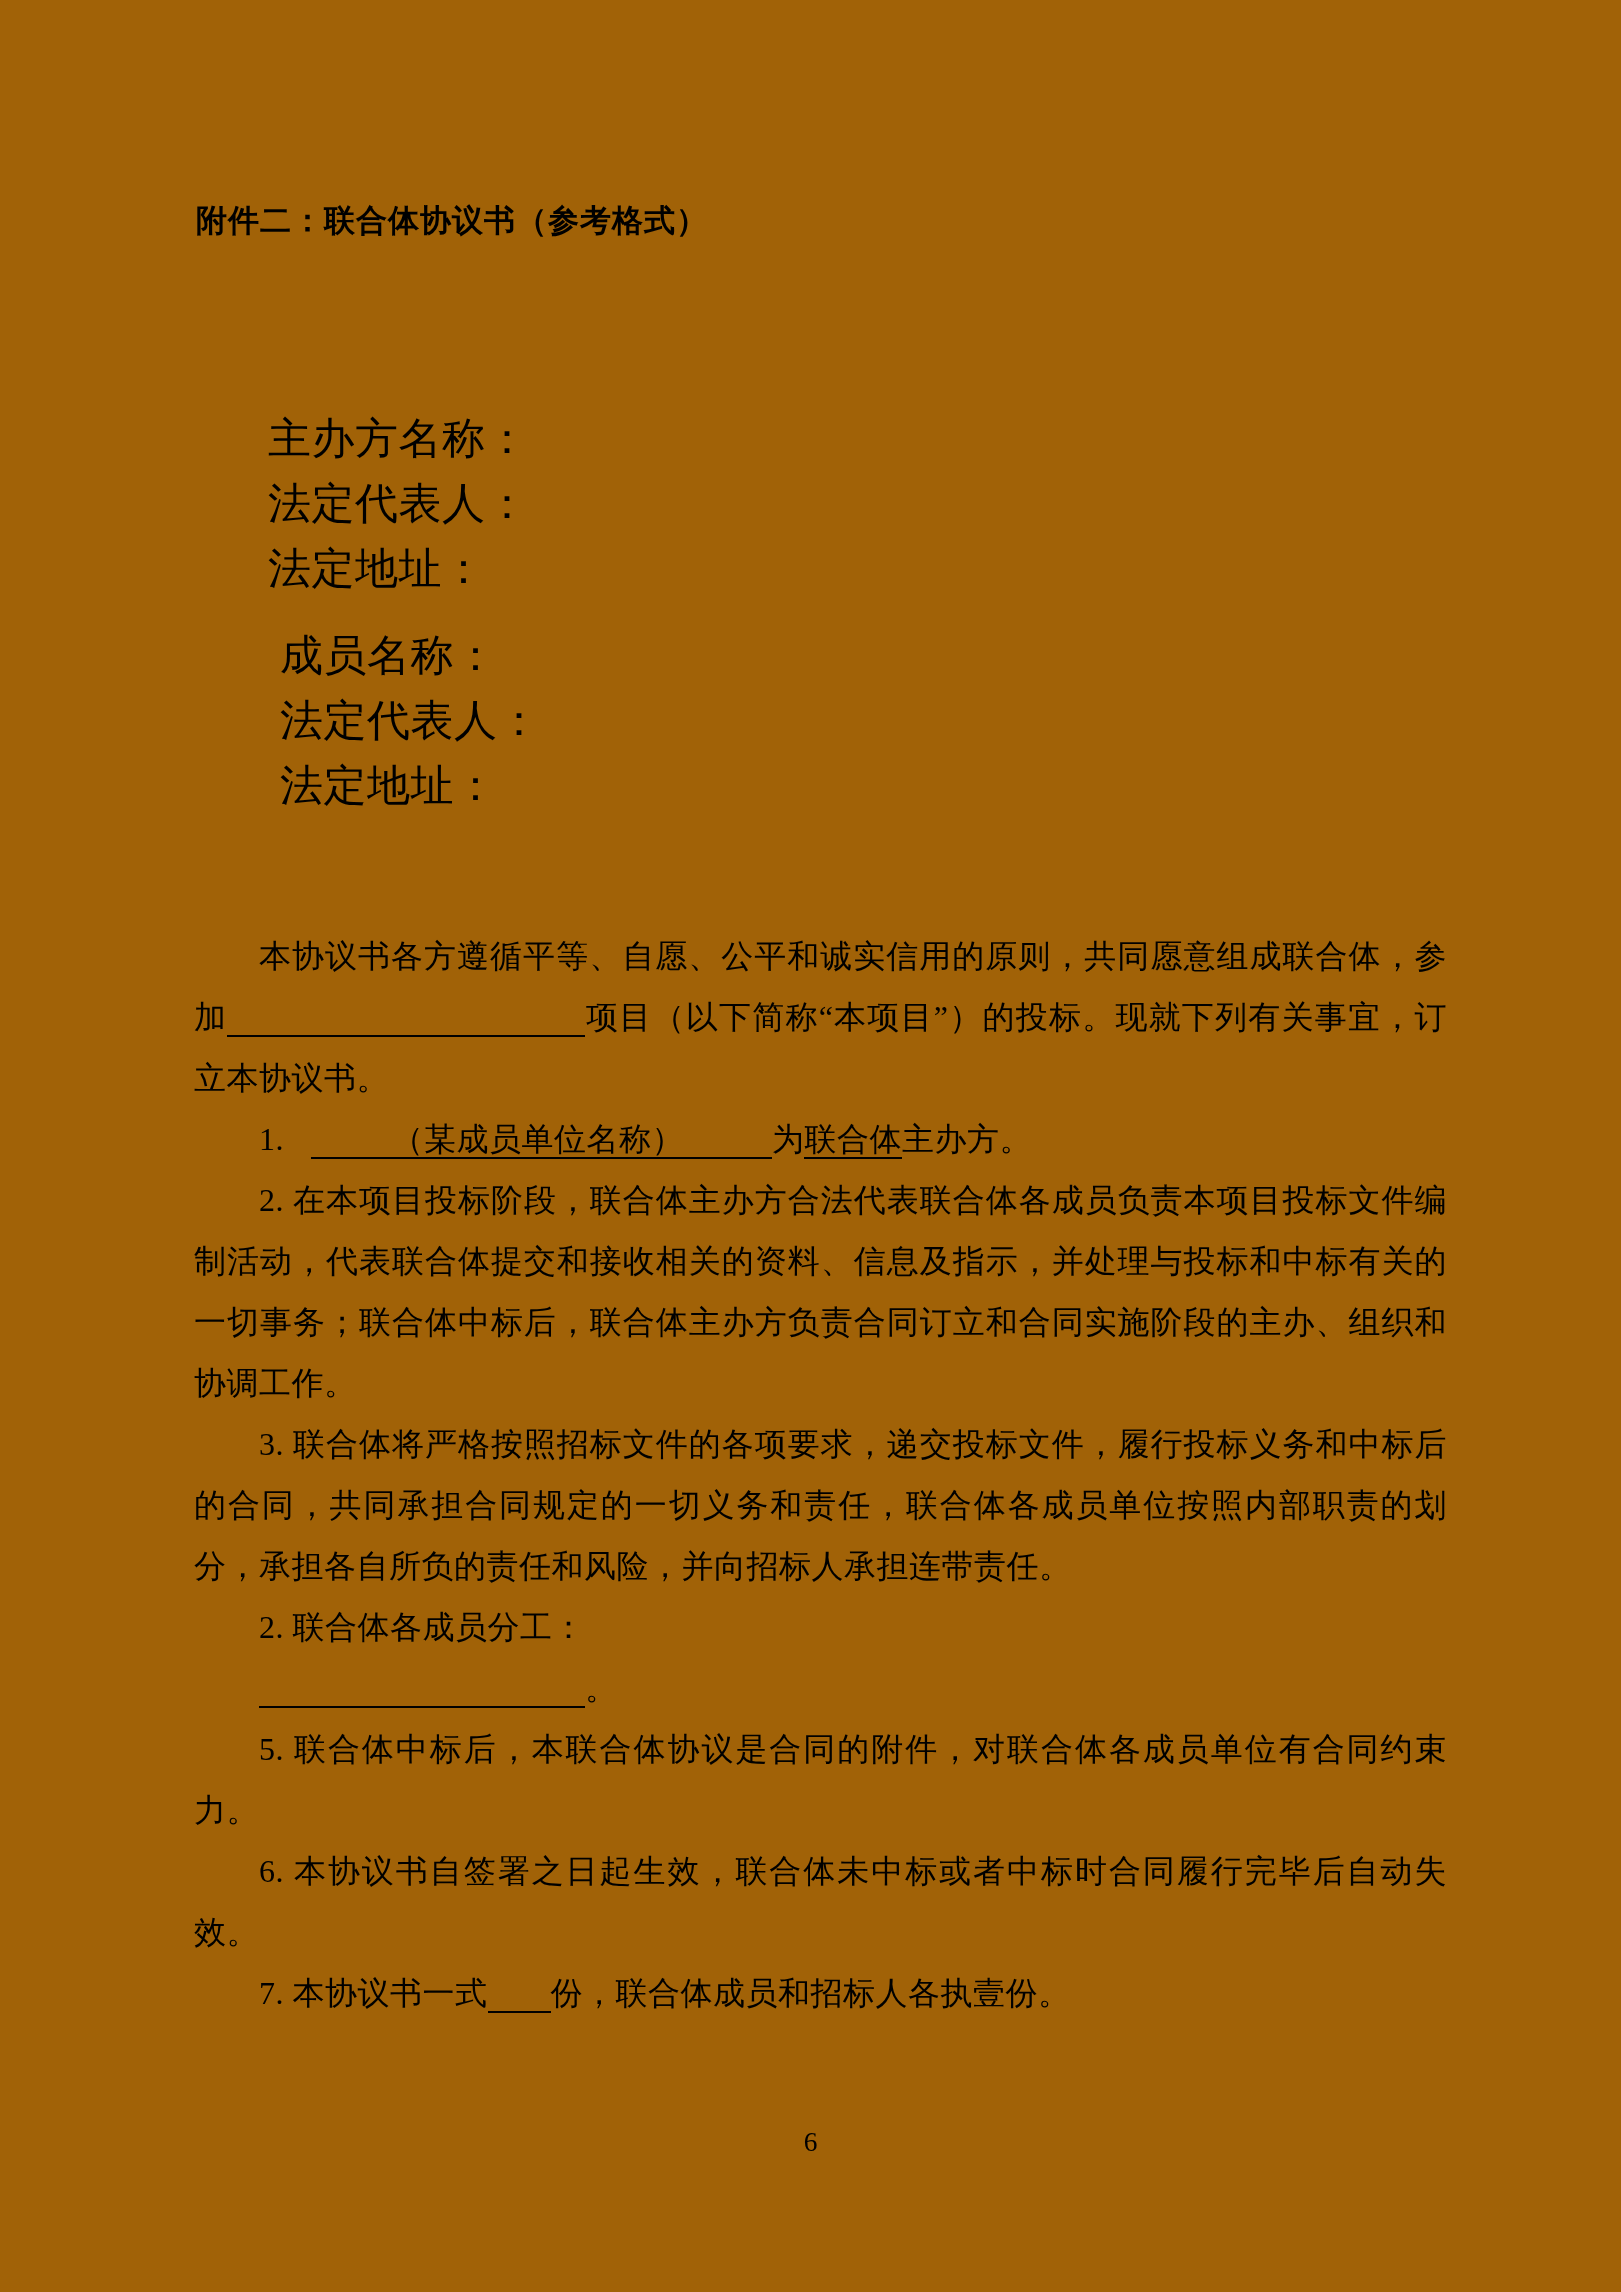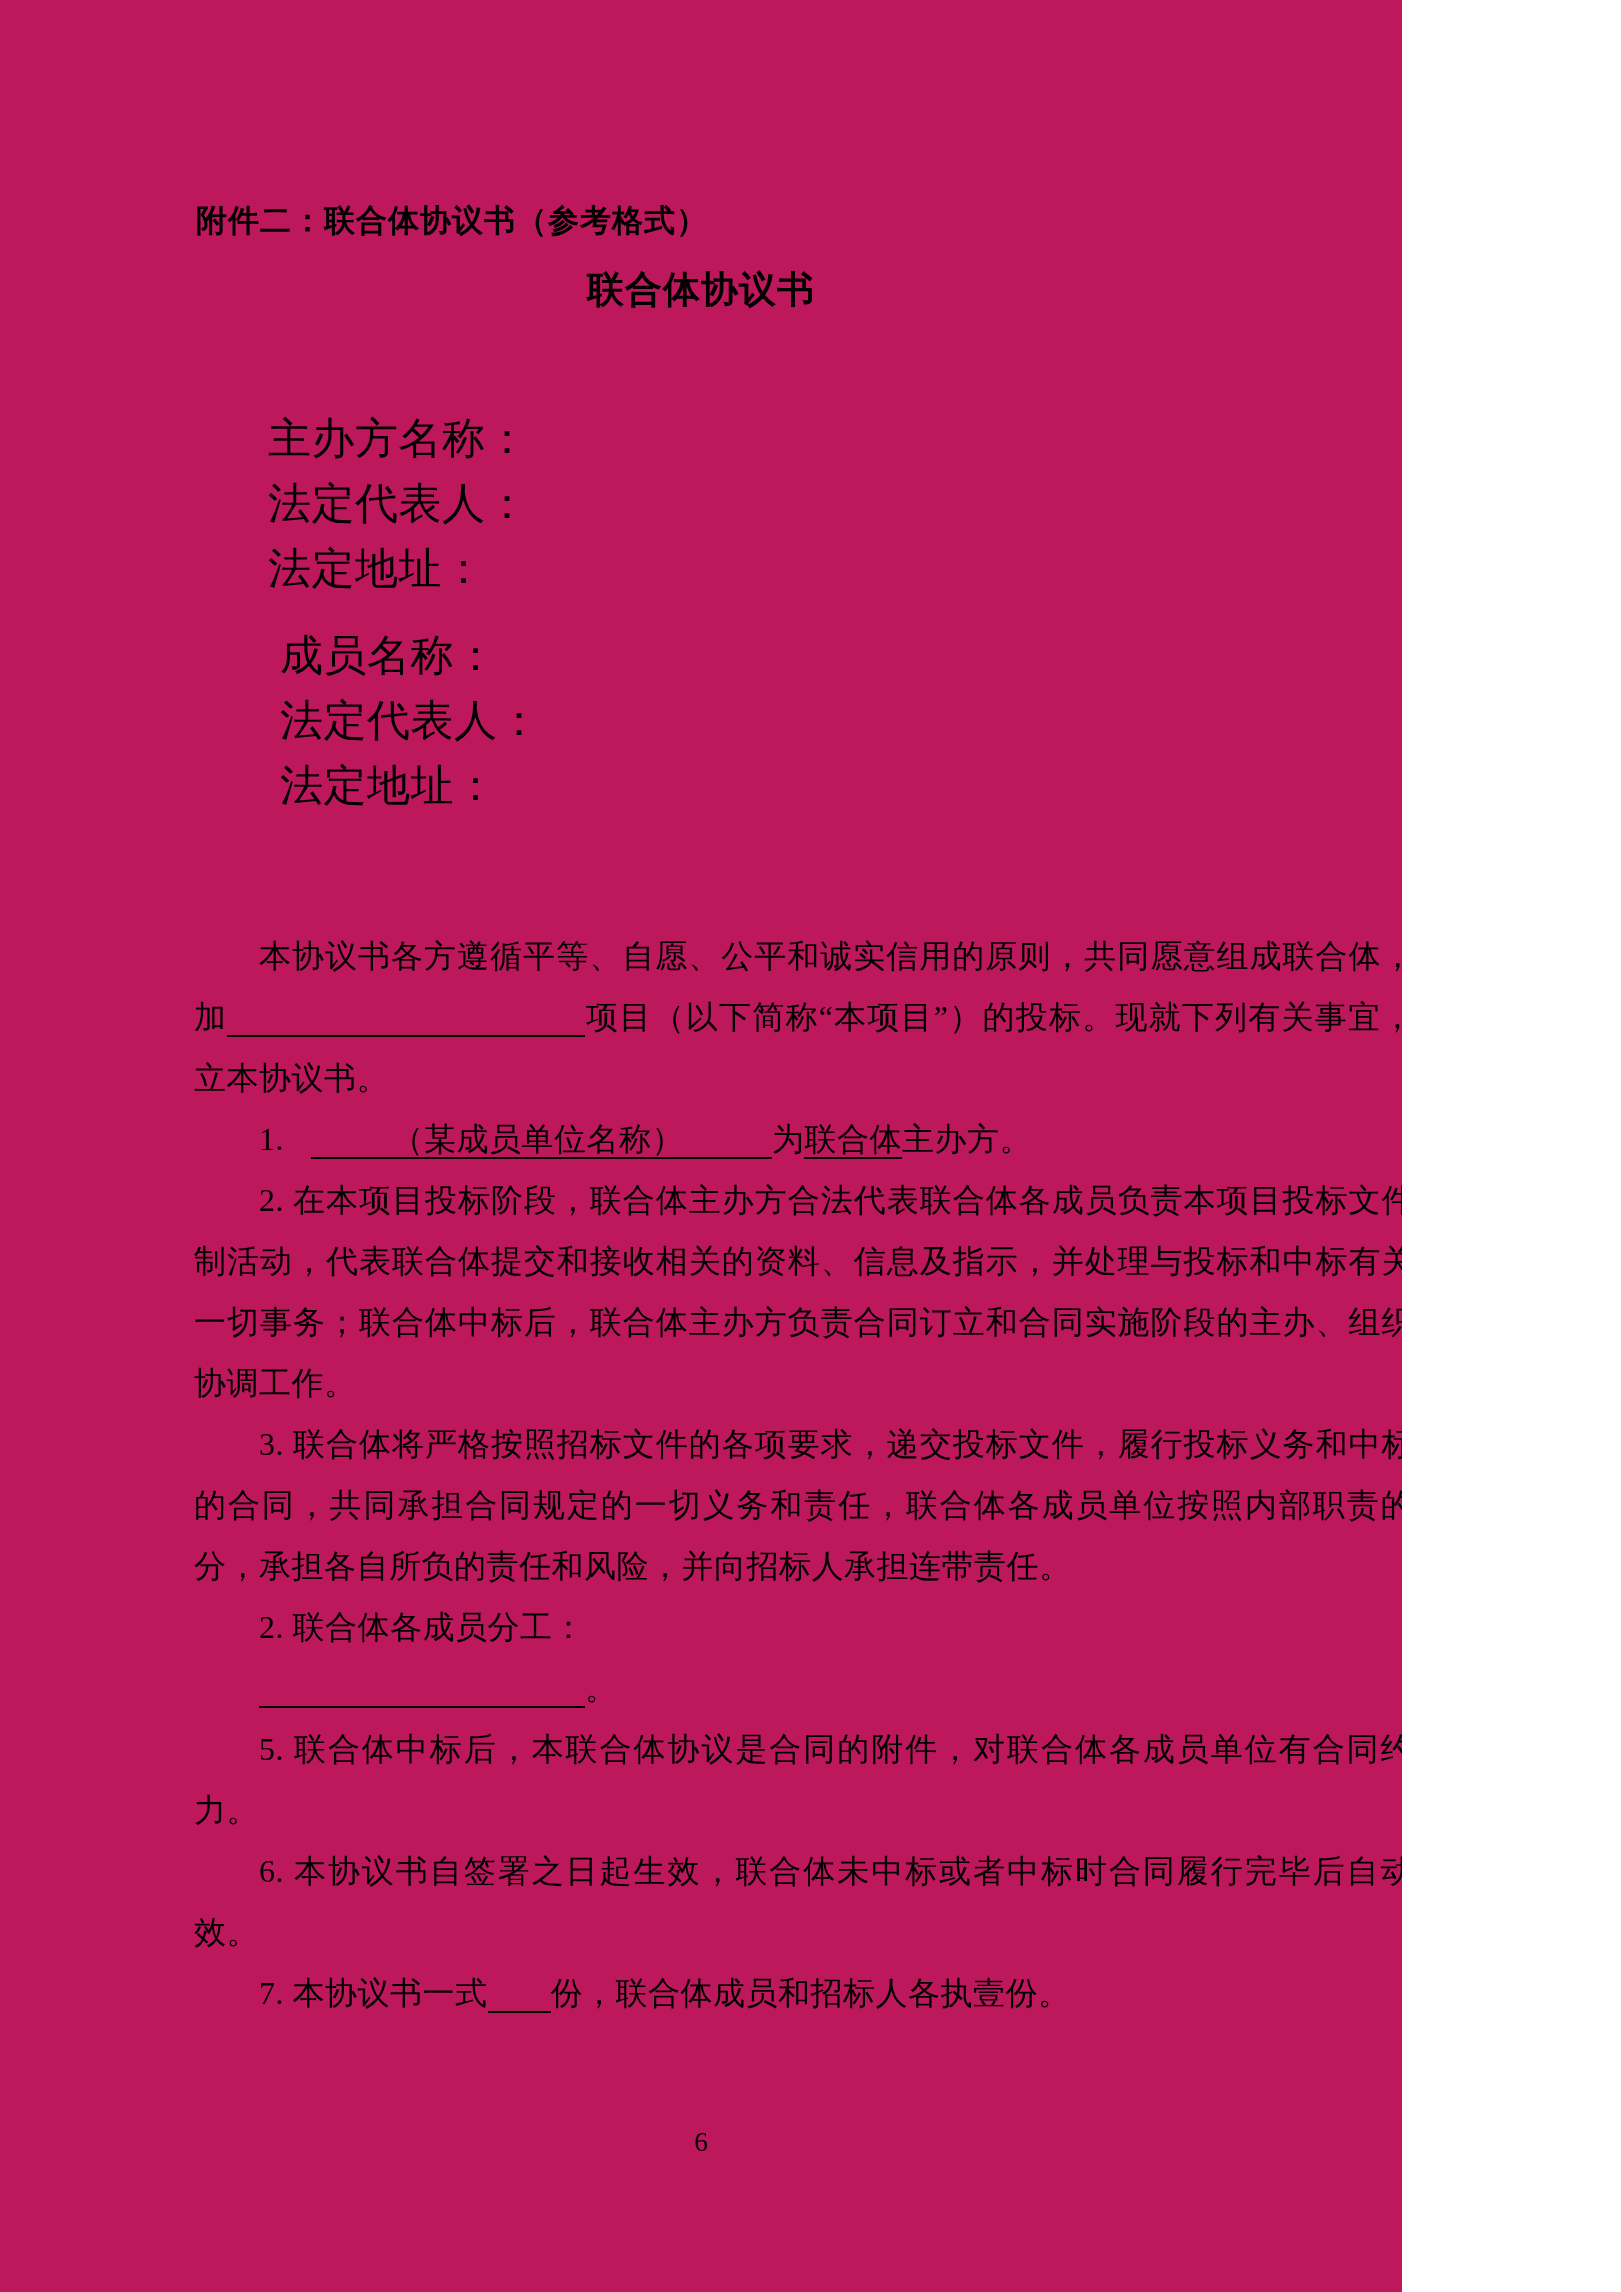--- a/index.html
+++ b/index.html
@@ -2,23 +2,23 @@
 <html><head>
 <meta charset="utf-8">
 <style>
   html, body {
     margin: 0;
     padding: 0;
     background: #ffffff;
   }
   .page {
     position: relative;
-    width: 1402px;
+    width: 1621px;
     height: 2293px;
-    background: #be185d;
+    background: #a16207;
     color: #000000;
     font-family: "Liberation Serif", "DejaVu Serif", serif;
     overflow: hidden;
   }
   .attachment-heading {
     position: absolute;
     left: 196px;
     top: 200px;
     font-size: 31px;
     font-weight: bold;
@@ -97,21 +97,20 @@
     font-size: 27.4px;
   }
 </style>
 </head>
 <body>
 
 <div class="page">
 
   <div class="attachment-heading">附件二：联合体协议书（参考格式）</div>
 
-  <h1 class="doc-title">联合体协议书</h1>
 
   <div class="parties">
     <div class="party-group organizer">
       <div class="field-line">主办方名称：</div>
       <div class="field-line">法定代表人：</div>
       <div class="field-line">法定地址：</div>
     </div>
     <div class="party-group member">
       <div class="field-line">成员名称：</div>
       <div class="field-line">法定代表人：</div>

